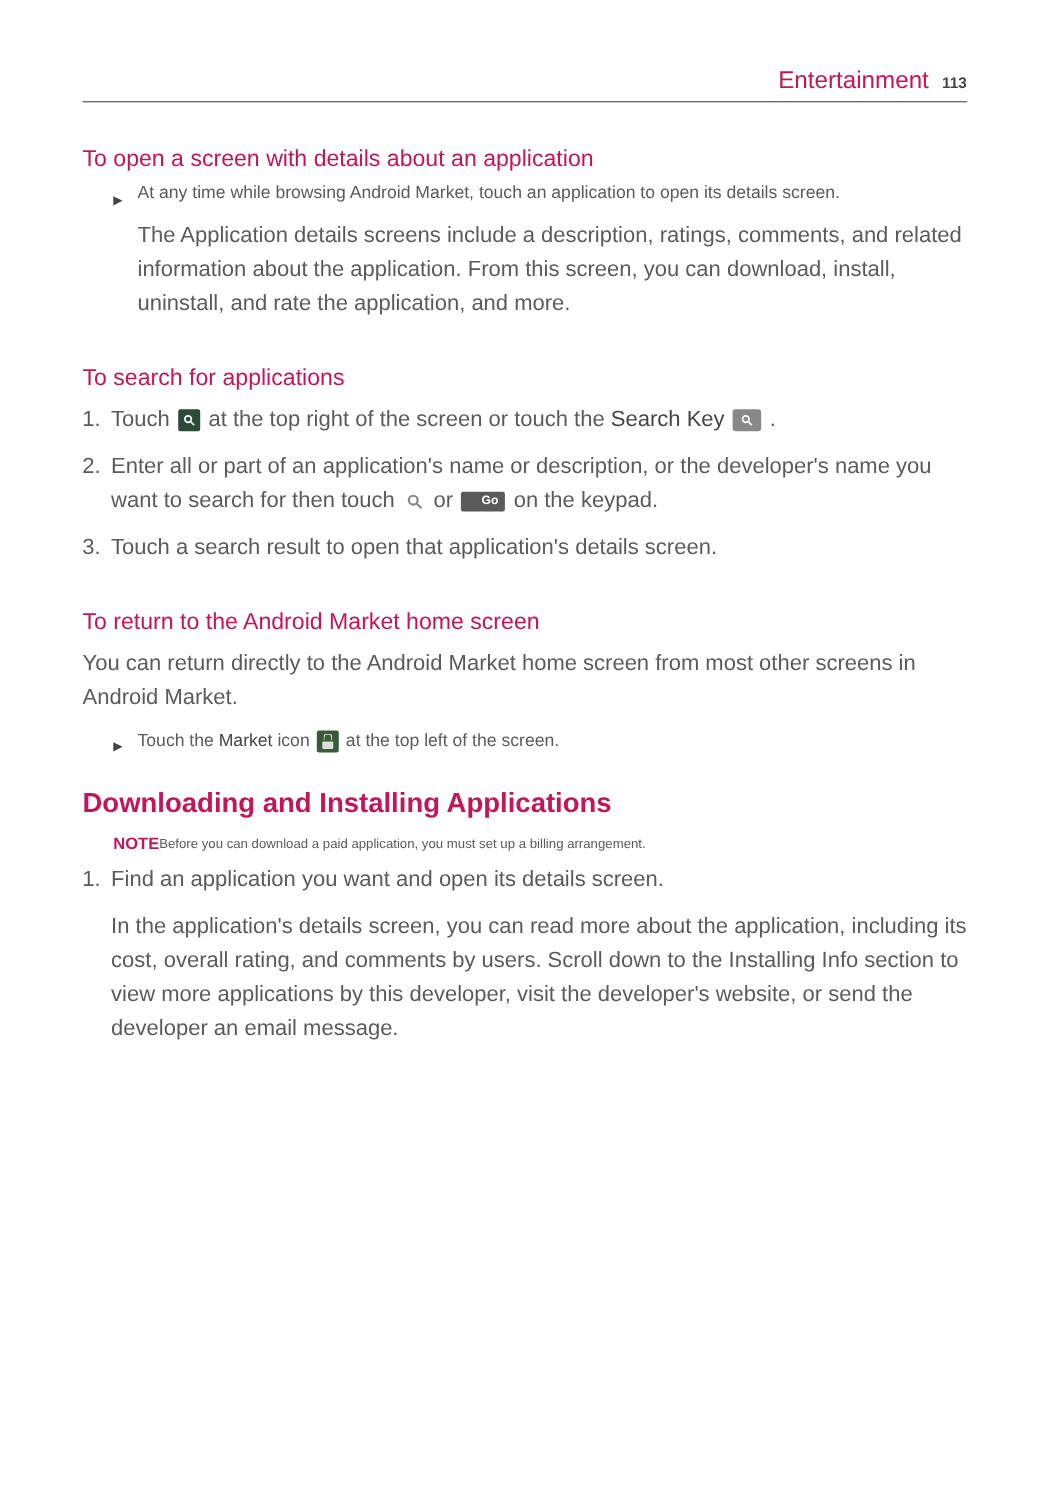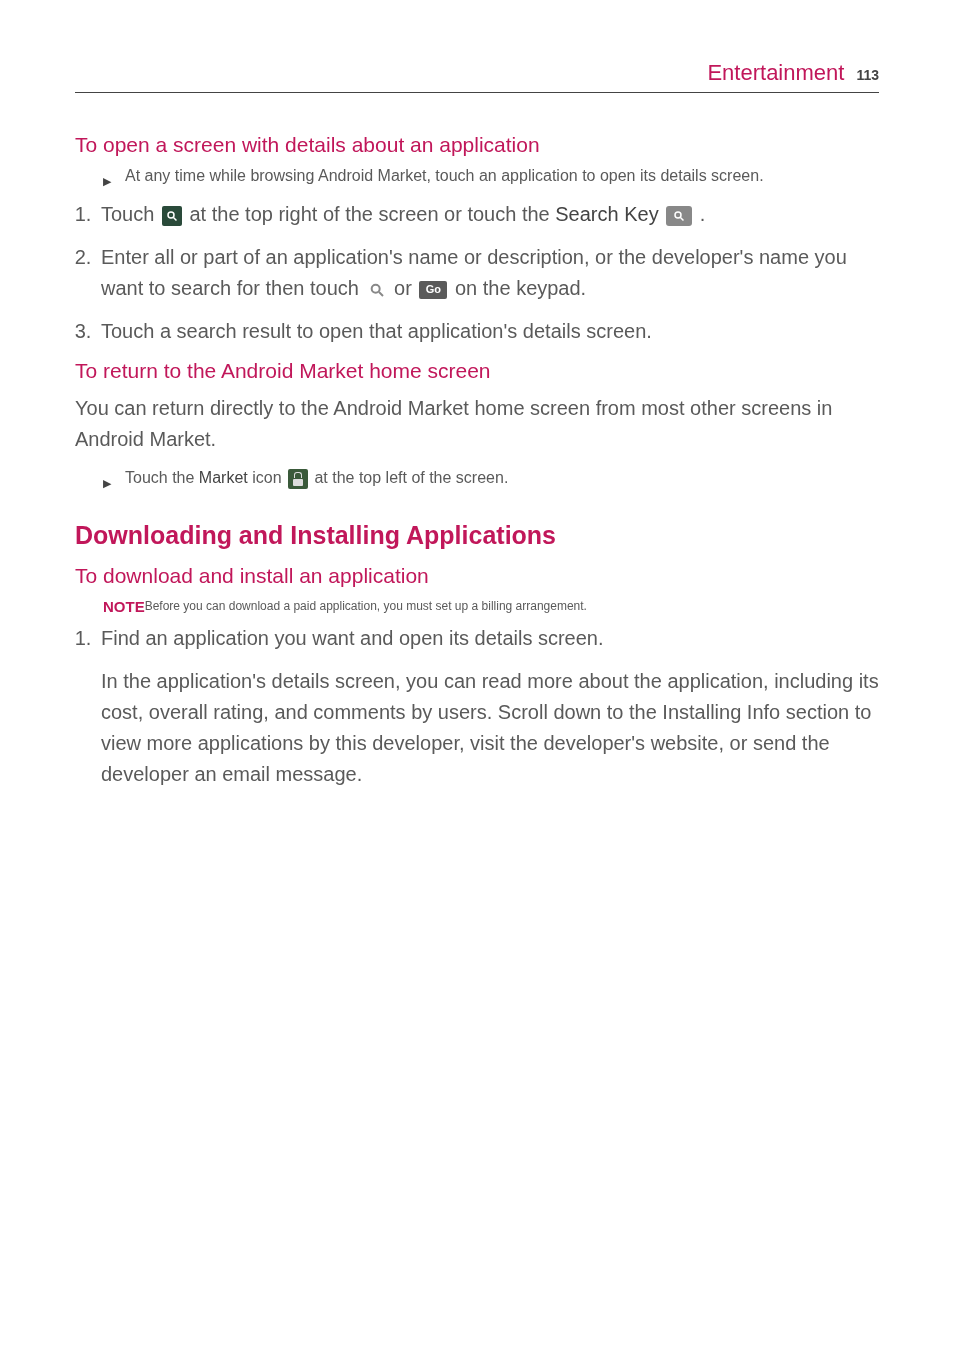--- a/index.html
+++ b/index.html
@@ -32,21 +32,21 @@
   }
   .header-page {
     font-size: 14px;
     color: #444;
     font-weight: bold;
   }
   .sub-h {
     color: #c1175a;
     font-size: 21px;
     font-weight: 400;
-    margin-top: 12px;
+    margin-top: 40px;
     margin-bottom: 10px;
   }
   .section-h {
     color: #c1175a;
     font-size: 25px;
     font-weight: bold;
     margin-top: 32px;
     margin-bottom: 14px;
   }
   p, li {
@@ -119,20 +119,21 @@
     font-size: 16px;
   }
   .go-btn {
     background: #5a5a5a;
     color: #fff;
     border-radius: 2px;
     width: 28px;
     height: 18px;
     font-size: 11px;
     font-weight: bold;
+    padding-left: 12px;
   }
   .market-icon {
     background: #3a5a3a;
     border-radius: 2px;
     position: relative;
   }
   .market-icon::after {
     content: "";
     position: absolute;
     width: 10px;
@@ -161,21 +162,23 @@
 
   <div class="header">
     <span class="header-title">Entertainment</span>
     <span class="header-page">113</span>
   </div>
 
   <div class="sub-h">To open a screen with details about an application</div>
   <div class="bullet">
     <span>At any time while browsing Android Market, touch an application to open its details screen.</span>
   </div>
-
+  <p style="padding-left:50px;">The Application details screens include a description, ratings, comments, and related information about the application. From this screen, you can download, install, uninstall, and rate the application, and more.</p>
+
+  <div class="sub-h">To search for applications</div>
   <ol>
     <li>
       <span>Touch </span><span class="icon-box search-dark">
           <svg width="12" height="12" viewBox="0 0 24 24" fill="none" stroke="#fff" stroke-width="3">
             <circle cx="10" cy="10" r="6"></circle>
             <line x1="15" y1="15" x2="21" y2="21"></line>
           </svg>
         </span><span> at the top right of the screen or touch the </span><span class="bold">Search Key</span> <span class="icon-box search-light">
           <svg width="12" height="12" viewBox="0 0 24 24" fill="none" stroke="#fff" stroke-width="3">
             <circle cx="10" cy="10" r="6"></circle>
@@ -195,21 +198,20 @@
   </ol>
 
   <div class="sub-h">To return to the Android Market home screen</div>
   <p>You can return directly to the Android Market home screen from most other screens in Android Market.</p>
   <div class="bullet">
     <span>Touch the </span><span class="bold">Market</span><span> icon </span><span class="icon-box market-icon"></span><span> at the top left of the screen.</span>
   </div>
 
   <div class="section-h">Downloading and Installing Applications</div>
 
-  <div class="sub-h">To download and install an application</div>
   <div class="note-row">
     <span class="note-label">NOTE</span>
     <span class="note-text">Before you can download a paid application, you must set up a billing arrangement.</span>
   </div>
   <ol>
     <li>Find an application you want and open its details screen.</li>
   </ol>
   <p style="padding-left:26px;">In the application's details screen, you can read more about the application, including its cost, overall rating, and comments by users. Scroll down to the Installing Info section to view more applications by this developer, visit the developer's website, or send the developer an email message.</p>
 
 </div>

